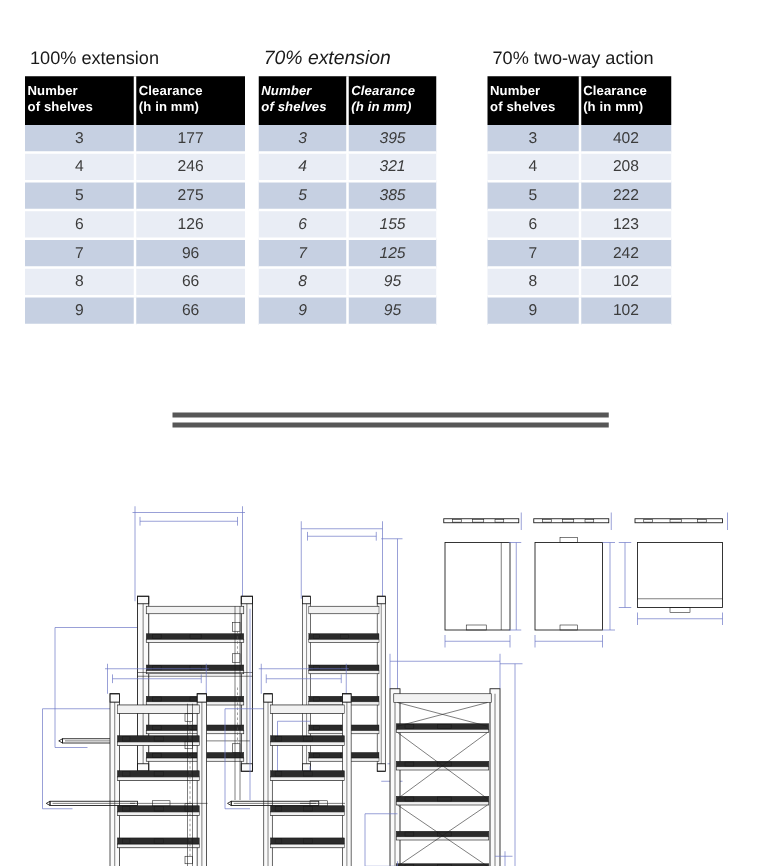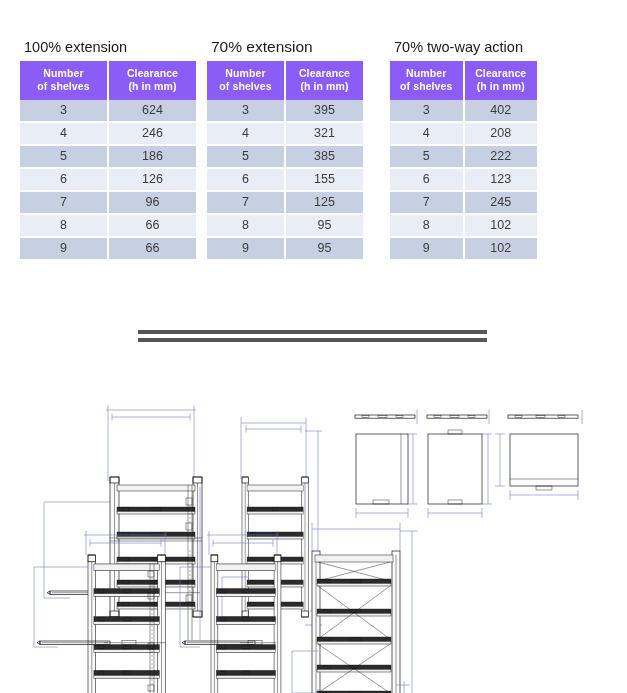--- a/index.html
+++ b/index.html
@@ -22,46 +22,46 @@
     top: 0;
     width: 627px;
     height: 290px;
     padding-left: 44px;
   }
   .table-block {
     position: absolute;
     top: 38px;
   }
   .table-block.b0 { left: 20px;  width: 176px; }
-  .table-block.b1 { left: 207px; width: 156px; }
+  .table-block.b1 { left: 207px; width: 142px; font-style: italic; }
   .table-block.b2 { left: 390px; width: 147px; }
 
   .tbl-title {
     font-size: 14.5px;
     color: #1a1a1a;
     line-height: 18px;
     margin: 0 0 5px 4px;
     white-space: nowrap;
     font-weight: 400;
   }
   .table-block.b1 .tbl-title { font-size: 15.5px; }
 
   table.clearance-table {
     border-collapse: collapse;
     width: 100%;
     table-layout: fixed;
   }
   table.clearance-table th {
-    background: #8b5cf6;
+    background: #000000;
     color: #ffffff;
     font-size: 10.5px;
     font-weight: bold;
     line-height: 13px;
     padding: 6px 2px 7px 2px;
-    text-align: center;
+    text-align: left;
     border: none;
     border-right: 2px solid #ffffff;
     letter-spacing: 0.1px;
   }
   table.clearance-table th:last-child { border-right: none; }
   table.clearance-table th span { display: block; }
 
   table.clearance-table td {
     font-size: 12.5px;
     color: #3c3c3c;
@@ -120,29 +120,29 @@
           </th>
           <th>
             <span>Clearance</span>
             <span>(h in mm)</span>
           </th>
         </tr>
       </thead>
       <tbody>
         <tr class="odd">
             <td>3</td>
-            <td>624</td>
+            <td>177</td>
           </tr>
         <tr class="even">
             <td>4</td>
             <td>246</td>
           </tr>
         <tr class="odd">
             <td>5</td>
-            <td>186</td>
+            <td>275</td>
           </tr>
         <tr class="even">
             <td>6</td>
             <td>126</td>
           </tr>
         <tr class="odd">
             <td>7</td>
             <td>96</td>
           </tr>
         <tr class="even">
@@ -232,21 +232,21 @@
         <tr class="odd">
             <td>5</td>
             <td>222</td>
           </tr>
         <tr class="even">
             <td>6</td>
             <td>123</td>
           </tr>
         <tr class="odd">
             <td>7</td>
-            <td>245</td>
+            <td>242</td>
           </tr>
         <tr class="even">
             <td>8</td>
             <td>102</td>
           </tr>
         <tr class="odd">
             <td>9</td>
             <td>102</td>
           </tr>
       </tbody>

